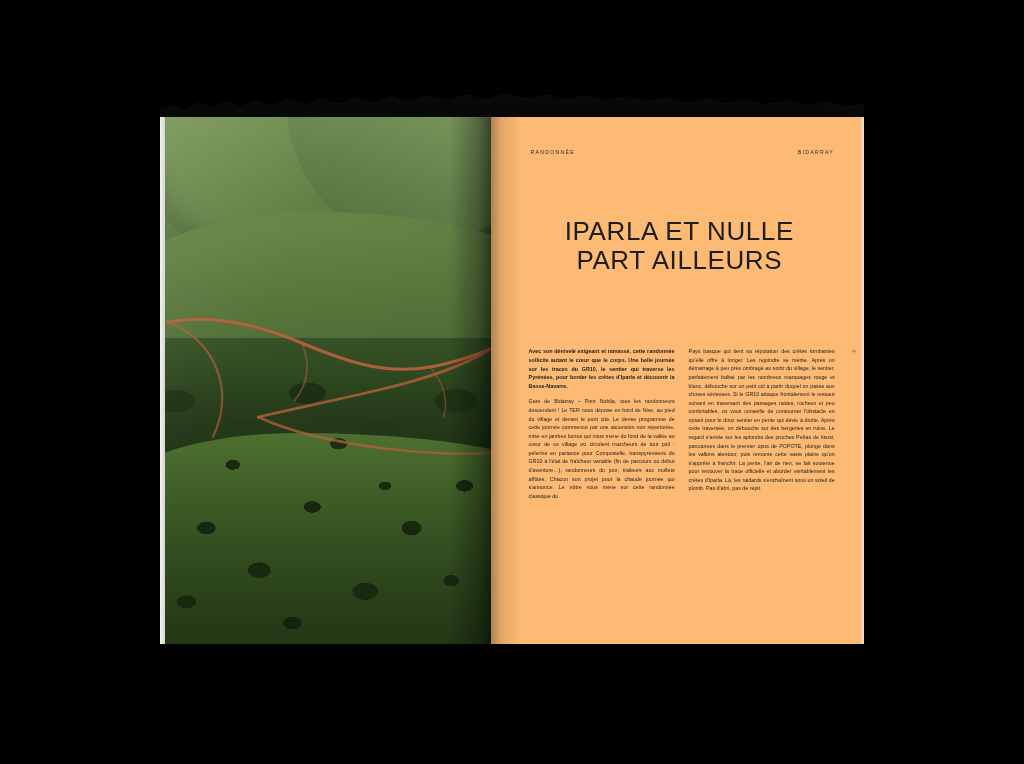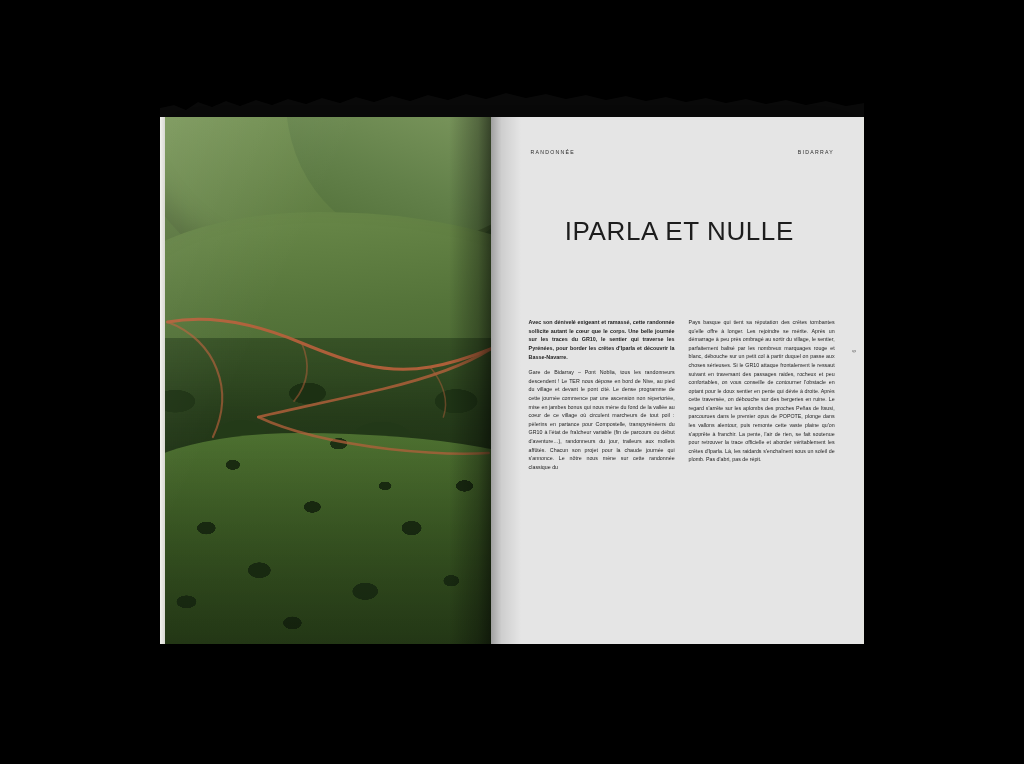--- a/index.html
+++ b/index.html
@@ -132,21 +132,21 @@
     background:
       linear-gradient(115deg, rgba(255,255,255,0.07) 0%, rgba(0,0,0,0) 35%),
       linear-gradient(0deg, rgba(0,0,0,0.28) 0%, rgba(0,0,0,0) 40%);
   }
 
   
   .page-right {
     position: relative;
     width: 392px;
     height: 100%;
-    background: #e5e5e5;
+    background: #fdba74;
     padding: 22px 26px 24px 30px;
     overflow: hidden;
   }
   .page-right::before {
     content: "";
     position: absolute;
     top: 0; left: 0; bottom: 0;
     width: 30px;
     background: linear-gradient(to right, rgba(0,0,0,0.30) 0%, rgba(0,0,0,0.10) 35%, rgba(0,0,0,0) 100%);
     pointer-events: none;
@@ -270,20 +270,21 @@
 
     <div class="page-right">
 
       <div class="running-head">
         <span>RANDONNÉE</span>
         <span>BIDARRAY</span>
       </div>
 
       <h1 class="headline">
         <span>IPARLA ET NULLE</span><br>
+        <span>PART AILLEURS</span>
       </h1>
 
       <div class="columns">
         <div class="col">
           <p class="lede">Avec son dénivelé exigeant et ramassé, cette randonnée sollicite autant le cœur que le corps. Une belle journée sur les traces du GR10, le sentier qui traverse les Pyrénées, pour border les crêtes d'Iparla et découvrir la Basse-Navarre.</p>
           <p>Gare de Bidarray – Pont Noblia, tous les randonneurs descendent ! Le TER nous dépose en bord de Nive, au pied du village et devant le pont cité. Le dense programme de cette journée commence par une ascension non répertoriée, mise en jambes bonus qui nous mène du fond de la vallée au cœur de ce village où circulent marcheurs de tout poil : pèlerins en partance pour Compostelle, transpyrénéens du GR10 à l'état de fraîcheur variable (fin de parcours ou début d'aventure…), randonneurs du jour, traileurs aux mollets affûtés. Chacun son projet pour la chaude journée qui s'annonce. Le nôtre nous mène sur cette randonnée classique du</p>
         </div>
         <div class="col">
           <p>Pays basque qui tient sa réputation des crêtes tombantes qu'elle offre à longer. Les rejoindre se mérite. Après un démarrage à peu près ombragé au sortir du village, le sentier, parfaitement balisé par les nombreux marquages rouge et blanc, débouche sur un petit col à partir duquel on passe aux choses sérieuses. Si le GR10 attaque frontalement le ressaut suivant en traversant des passages raides, rocheux et peu confortables, on vous conseille de contourner l'obstacle en optant pour le doux sentier en pente qui dévie à droite. Après cette traversée, on débouche sur des bergeries en ruine. Le regard s'arrête sur les aplombs des proches Peñas de Itsusi, parcourues dans le premier opus de POPOTE, plonge dans les vallons alentour, puis remonte cette vaste plaine qu'on s'apprête à franchir. La pente, l'air de rien, se fait soutenue pour retrouver la trace officielle et aborder véritablement les crêtes d'Iparla. Là, les raidards s'enchaînent sous un soleil de plomb. Pas d'abri, pas de répit.</p>
         </div>

